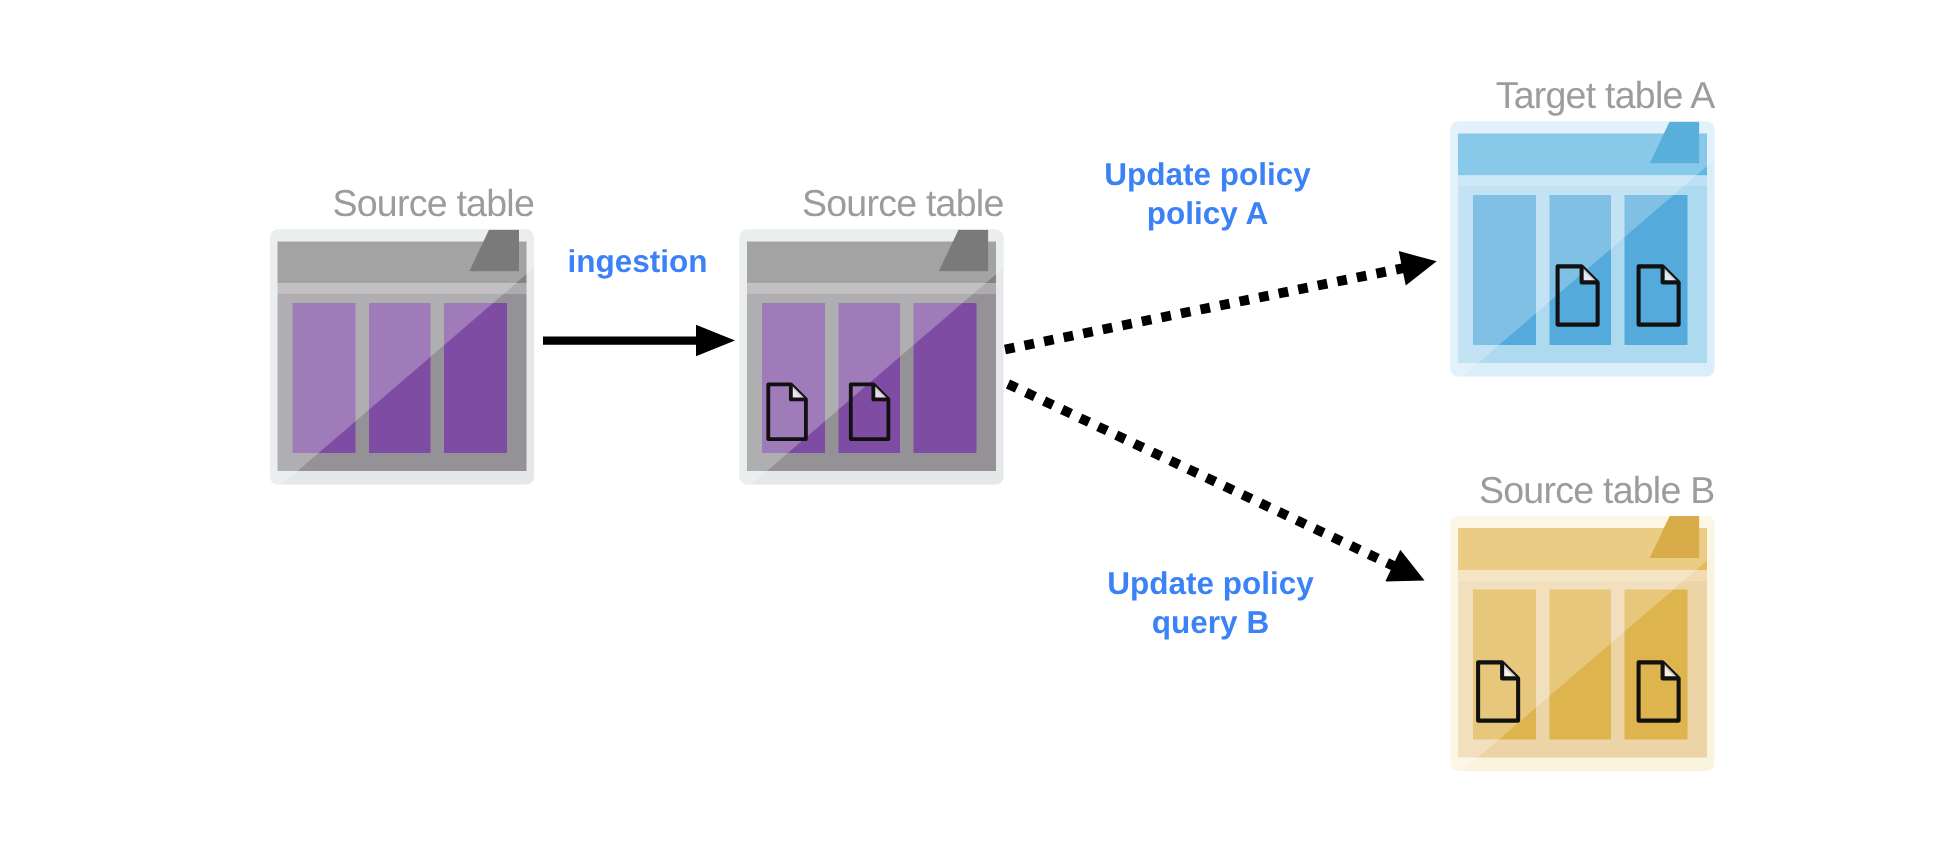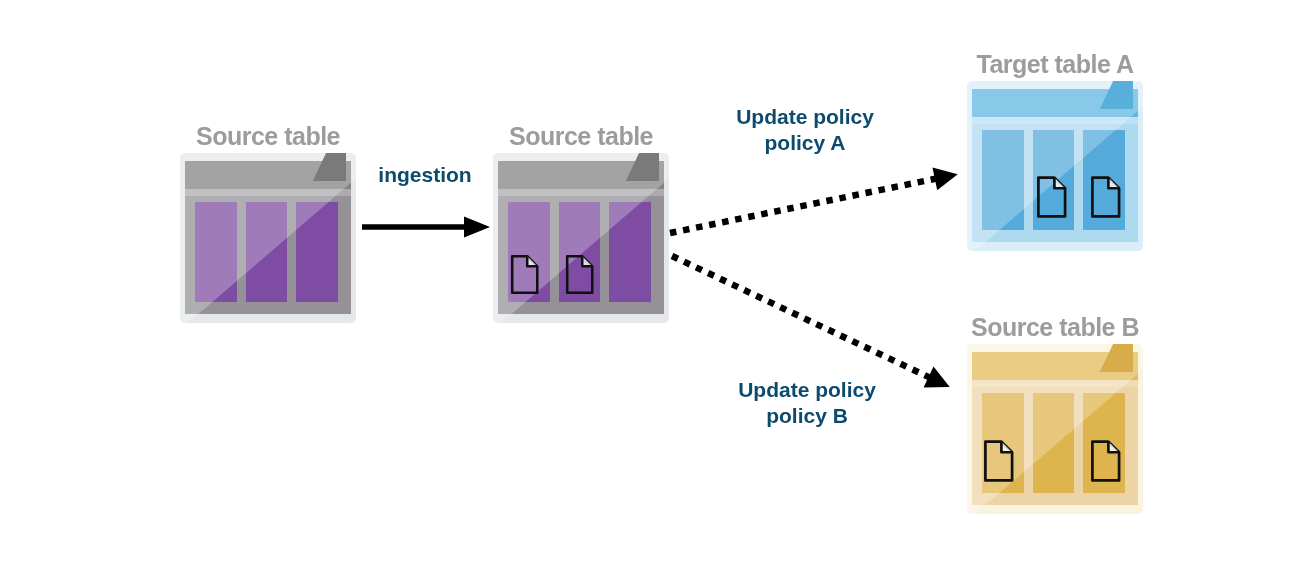--- a/index.html
+++ b/index.html
@@ -7,22 +7,22 @@
     position:relative;
     width:1306px;height:561px;
     background:#ffffff;
     overflow:hidden;
     font-family:"Liberation Sans", sans-serif;
   }
   
   .table-block{position:absolute;width:176px;}
   .table-label{
     height:28px;line-height:28px;margin-bottom:3px;
-    font-size:25px;font-weight:700;letter-spacing:-0.5px;
-    color:#9c9c9c;text-align:center;white-space:nowrap;
+    font-size:25px;font-weight:400;letter-spacing:-0.5px;
+    color:#9c9c9c;text-align:right;white-space:nowrap;
   }
   .table-graphic{
     position:relative;width:176px;height:170px;
     background:var(--edge);border-radius:5px;
   }
   .tbl-header{
     position:absolute;left:5px;right:5px;top:8px;height:28px;
     background:var(--header);overflow:hidden;z-index:1;
   }
   .tbl-corner{
@@ -43,21 +43,21 @@
   .tbl-col{width:45px;background:var(--col);}
   .sheen{
     position:absolute;inset:0;z-index:2;pointer-events:none;
     background:rgba(255,255,255,0.26);
     clip-path:polygon(0 0, 100% 0, 100% 15%, 0 104%);
   }
   .doc{position:absolute;z-index:4;line-height:0;}
   
   .annotation{
     position:absolute;text-align:center;
-    font-size:21px;line-height:26px;font-weight:700;color:#0c4a6e;
+    font-size:21px;line-height:26px;font-weight:700;color:#3b82f6;
     white-space:nowrap;
   }
   .arrow-svg{position:absolute;overflow:visible;}
 </style>
 </head>
 <body>
 
 <div class="canvas">
 
   <div class="table-block" style="left: 180px; top: 122px; --edge: #e4e8e8; --header: #838383; --corner: #7a7a7a; --strip: #adabae; --body: #949296; --col: #7e4da3;">
@@ -118,21 +118,21 @@
     <defs>
       <marker id="ahA" viewBox="0 0 10 10" refX="4" refY="5" markerWidth="4.2" markerHeight="3.6" orient="auto">
         <path d="M0 0 L10 5 L0 10 Z" fill="#000"></path>
       </marker>
     </defs>
     <line x1="8" y1="75" x2="282" y2="19" stroke="#000" stroke-width="6.5" stroke-dasharray="6.5 6.8" marker-end="url(#ahA)"></line>
   </svg>
 
   <div class="annotation" style="left:712px;top:377px;width:190px">
     <div>Update policy</div>
-    <div>policy B</div>
+    <div>query B</div>
   </div>
   <svg class="arrow-svg" style="left:662px;top:245px" width="300" height="150">
     <defs>
       <marker id="ahB" viewBox="0 0 10 10" refX="4" refY="5" markerWidth="4.2" markerHeight="3.6" orient="auto">
         <path d="M0 0 L10 5 L0 10 Z" fill="#000"></path>
       </marker>
     </defs>
     <line x1="10" y1="11" x2="275" y2="136" stroke="#000" stroke-width="6.5" stroke-dasharray="6.5 6.8" marker-end="url(#ahB)"></line>
   </svg>
 

